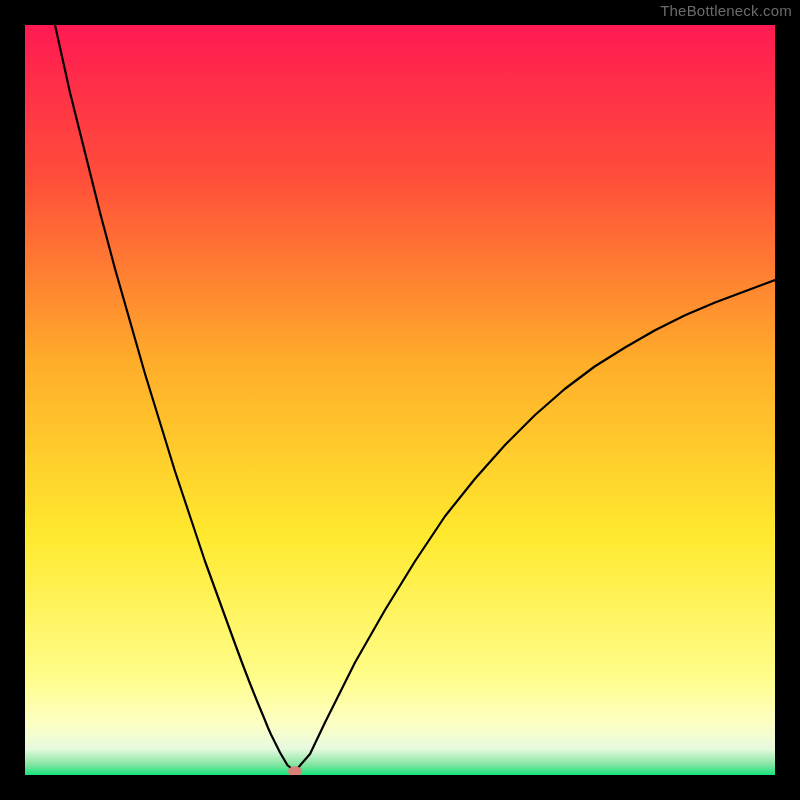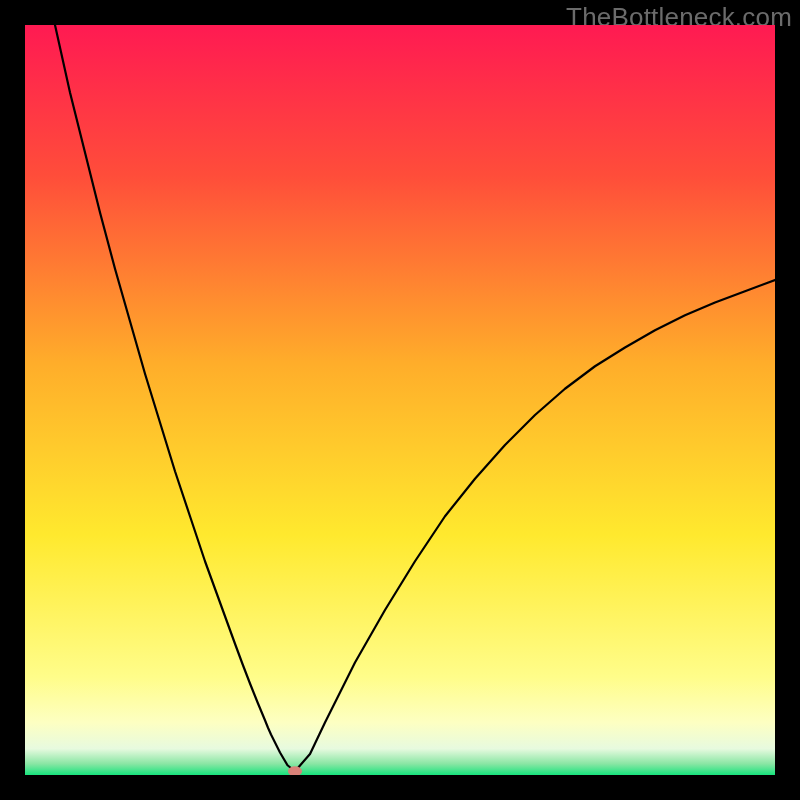--- a/index.html
+++ b/index.html
@@ -15,21 +15,21 @@
     position: relative;
     width: 800px;
     height: 800px;
     background: #000;
   }
   .watermark {
     position: absolute;
     top: 2px;
     right: 8px;
     color: #6b6b6b;
-    font-size: 26px;
+    font-size: 15px;
     font-weight: 500;
     letter-spacing: 0.2px;
     pointer-events: none;
   }
   svg.plot {
     position: absolute;
     left: 25px;
     top: 25px;
     width: 750px;
     height: 750px;

